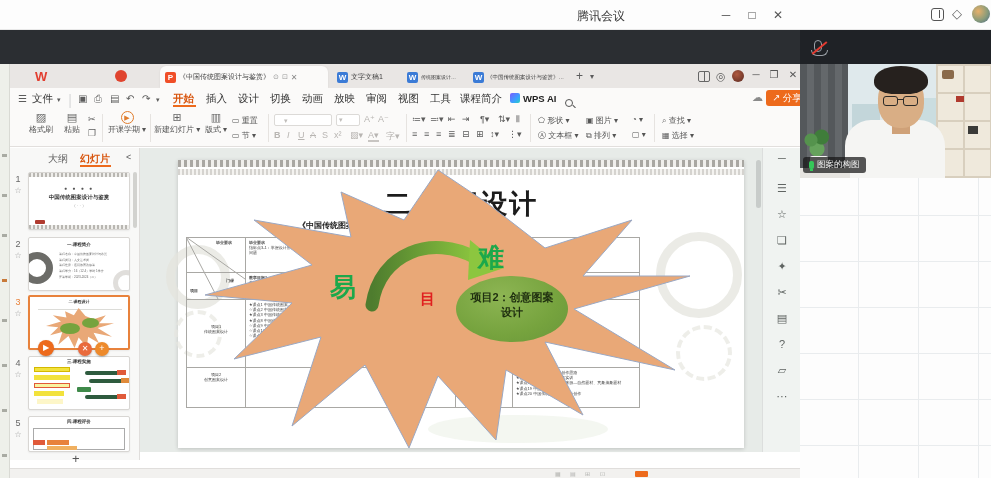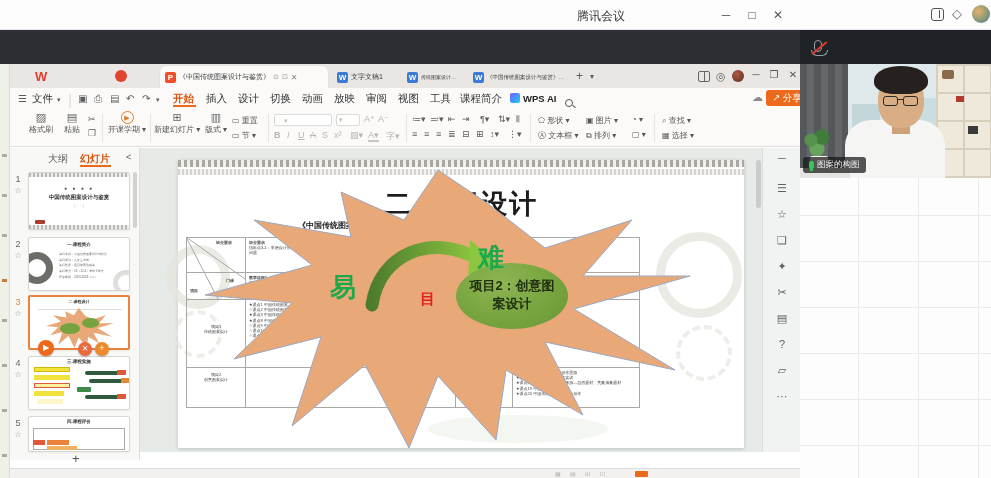--- a/index.html
+++ b/index.html
@@ -440,21 +440,21 @@
         <defs>
           <linearGradient id="ag" x1="0" y1="0" x2="1" y2="0">
             <stop offset="0" stop-color="#4e7c2e"></stop>
               <stop offset="1" stop-color="#8cc63f"></stop>
           </linearGradient>
         </defs>
         <path d="M 14,75 C 22,22 74,4 118,28" stroke="url(#ag)" stroke-width="13" fill="none" stroke-linecap="round"></path>
         <polygon points="112,10 146,38 110,50" fill="#8cc63f"></polygon>
       </svg>
 
-      <div class="ellipse" style="left:278px; top:103px; width:112px; height:66px; font-size:13px; padding:14px 12px 0;">项目2：创意图案设计</div>
+      <div class="ellipse" style="left:278px; top:116px; width:112px; height:66px; font-size:11px; padding:14px 12px 0;">项目2：创意图案设计</div>
 
       <div class="bigchar" style="left:152px; top:110px;">易</div>
       <div class="bigchar" style="left:300px; top:80px;">难</div>
     </div>
 
     <div class="abs" style="left:616px; top:12px; width:5px; height:48px; background:#c8ccca; border-radius:3px;"></div>
   </div>
 
   <div class="abs sidebar">
     <div class="sic" style="top:4px;">─</div>

